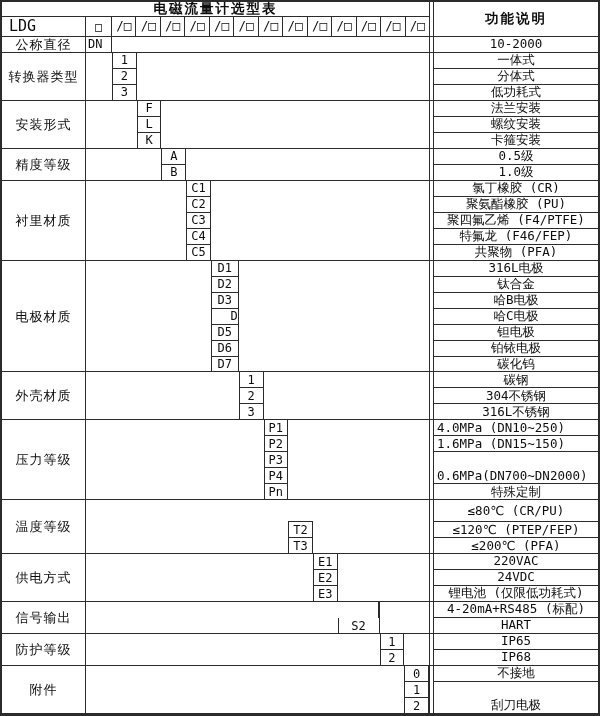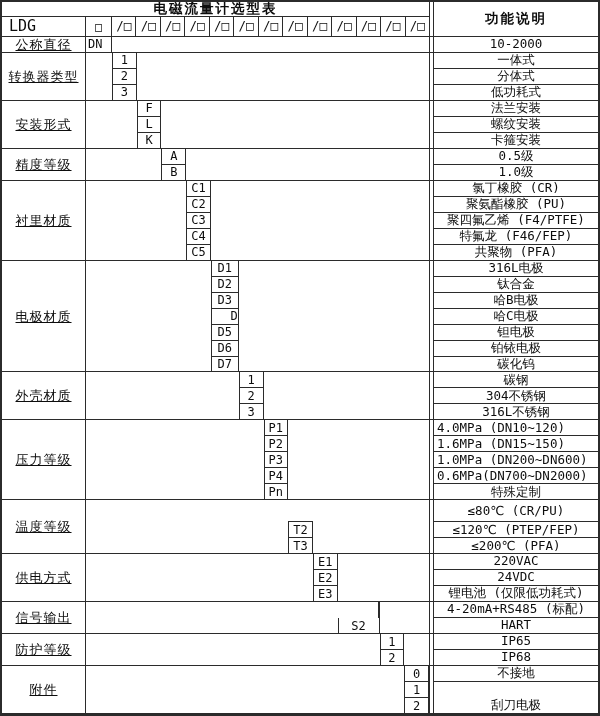--- a/index.html
+++ b/index.html
@@ -12,21 +12,21 @@
     grid-template-columns: 84px 26px repeat(12, 1fr) 5px 164px;
     grid-template-rows: 15px 20px repeat(42, 1fr);
     background:#fff;
   }
   .cell { display:flex; align-items:center; justify-content:center; overflow:hidden; white-space:nowrap; font-size:12px; line-height:1; }
   .br { border-right:1px solid var(--line); }
   .bl { border-left:1px solid var(--line); }
   .bb { border-bottom:1px solid var(--line); }
   .title  { font-size:13.5px; letter-spacing:2px; font-weight:bold; }
   .header { font-size:13.5px; letter-spacing:2px; font-weight:bold; }
-  .label  { font-size:13px; letter-spacing:1px;text-decoration:underline; }
+  .label  { font-size:13px; letter-spacing:1px; }
   .code, .mono { font-family:"DejaVu Sans Mono","Liberation Mono",monospace; }
   .code { font-size:12px; }
   .ldg  { justify-content:flex-start; padding-left:7px; font-size:15px; }
   .dncode { justify-content:flex-start; padding-left:2px; }
   .desc { font-size:12.5px; font-family:"DejaVu Sans Mono","DejaVu Sans",sans-serif; }
   .desc.left { justify-content:flex-start; padding-left:3px; }
   .slots { display:flex; align-items:stretch; padding:0; }
   .slot { flex:1 1 0; display:flex; align-items:center; justify-content:center; font-size:12.5px; font-family:"DejaVu Sans Mono","Liberation Mono",monospace; }
   .slot.sep { border-right:1px solid var(--line); }
 </style>
@@ -131,23 +131,22 @@
     <div class="cell bb desc" style="grid-area: 26 / 16 / span 1 / span 1;">316L不锈钢</div>
     <div class="cell br bb label" style="grid-area: 27 / 1 / span 5 / span 1;">压力等级</div>
     <div class="cell bb" style="grid-area: 27 / 2 / span 5 / span 7;"></div>
     <div class="cell bl br bb code" style="grid-area: 27 / 9 / span 1 / span 1;">P1</div>
     <div class="cell bl br bb code" style="grid-area: 28 / 9 / span 1 / span 1;">P2</div>
     <div class="cell bl br bb code" style="grid-area: 29 / 9 / span 1 / span 1;">P3</div>
     <div class="cell bl br bb code" style="grid-area: 30 / 9 / span 1 / span 1;">P4</div>
     <div class="cell bl br bb code" style="grid-area: 31 / 9 / span 1 / span 1;">Pn</div>
     <div class="cell bb" style="grid-area: 27 / 10 / span 5 / span 5;"></div>
     <div class="cell bl br bb" style="grid-area: 27 / 15 / span 5 / span 1;"></div>
-    <div class="cell bb desc left" style="grid-area: 27 / 16 / span 1 / span 1;">4.0MPa (DN10~120)</div>
+    <div class="cell bb desc left" style="grid-area: 27 / 16 / span 1 / span 1;">4.0MPa (DN10~250)</div>
     <div class="cell bb desc left" style="grid-area: 28 / 16 / span 1 / span 1;">1.6MPa (DN15~150)</div>
-    <div class="cell bb desc left" style="grid-area: 29 / 16 / span 1 / span 1;">1.0MPa (DN200~DN600)</div>
     <div class="cell bb desc left" style="grid-area: 30 / 16 / span 1 / span 1;">0.6MPa(DN700~DN2000)</div>
     <div class="cell bb desc" style="grid-area: 31 / 16 / span 1 / span 1;">特殊定制</div>
     <div class="cell br bb label" style="grid-area: 32 / 1 / span 3 / span 1;">温度等级</div>
     <div class="cell bb" style="grid-area: 32 / 2 / span 3 / span 8;"></div>
     <div class="cell bl br bb code" style="grid-area: 32 / 10 / span 1 / span 1; margin-top: 21px;">T1</div>
     <div class="cell bl br bb code" style="grid-area: 33 / 10 / span 1 / span 1;">T2</div>
     <div class="cell bl br bb code" style="grid-area: 34 / 10 / span 1 / span 1;">T3</div>
     <div class="cell bb" style="grid-area: 32 / 11 / span 3 / span 4;"></div>
     <div class="cell bl br bb" style="grid-area: 32 / 15 / span 3 / span 1;"></div>
     <div class="cell bb desc" style="grid-area: 32 / 16 / span 1 / span 1;">≤80℃ (CR/PU)</div>

